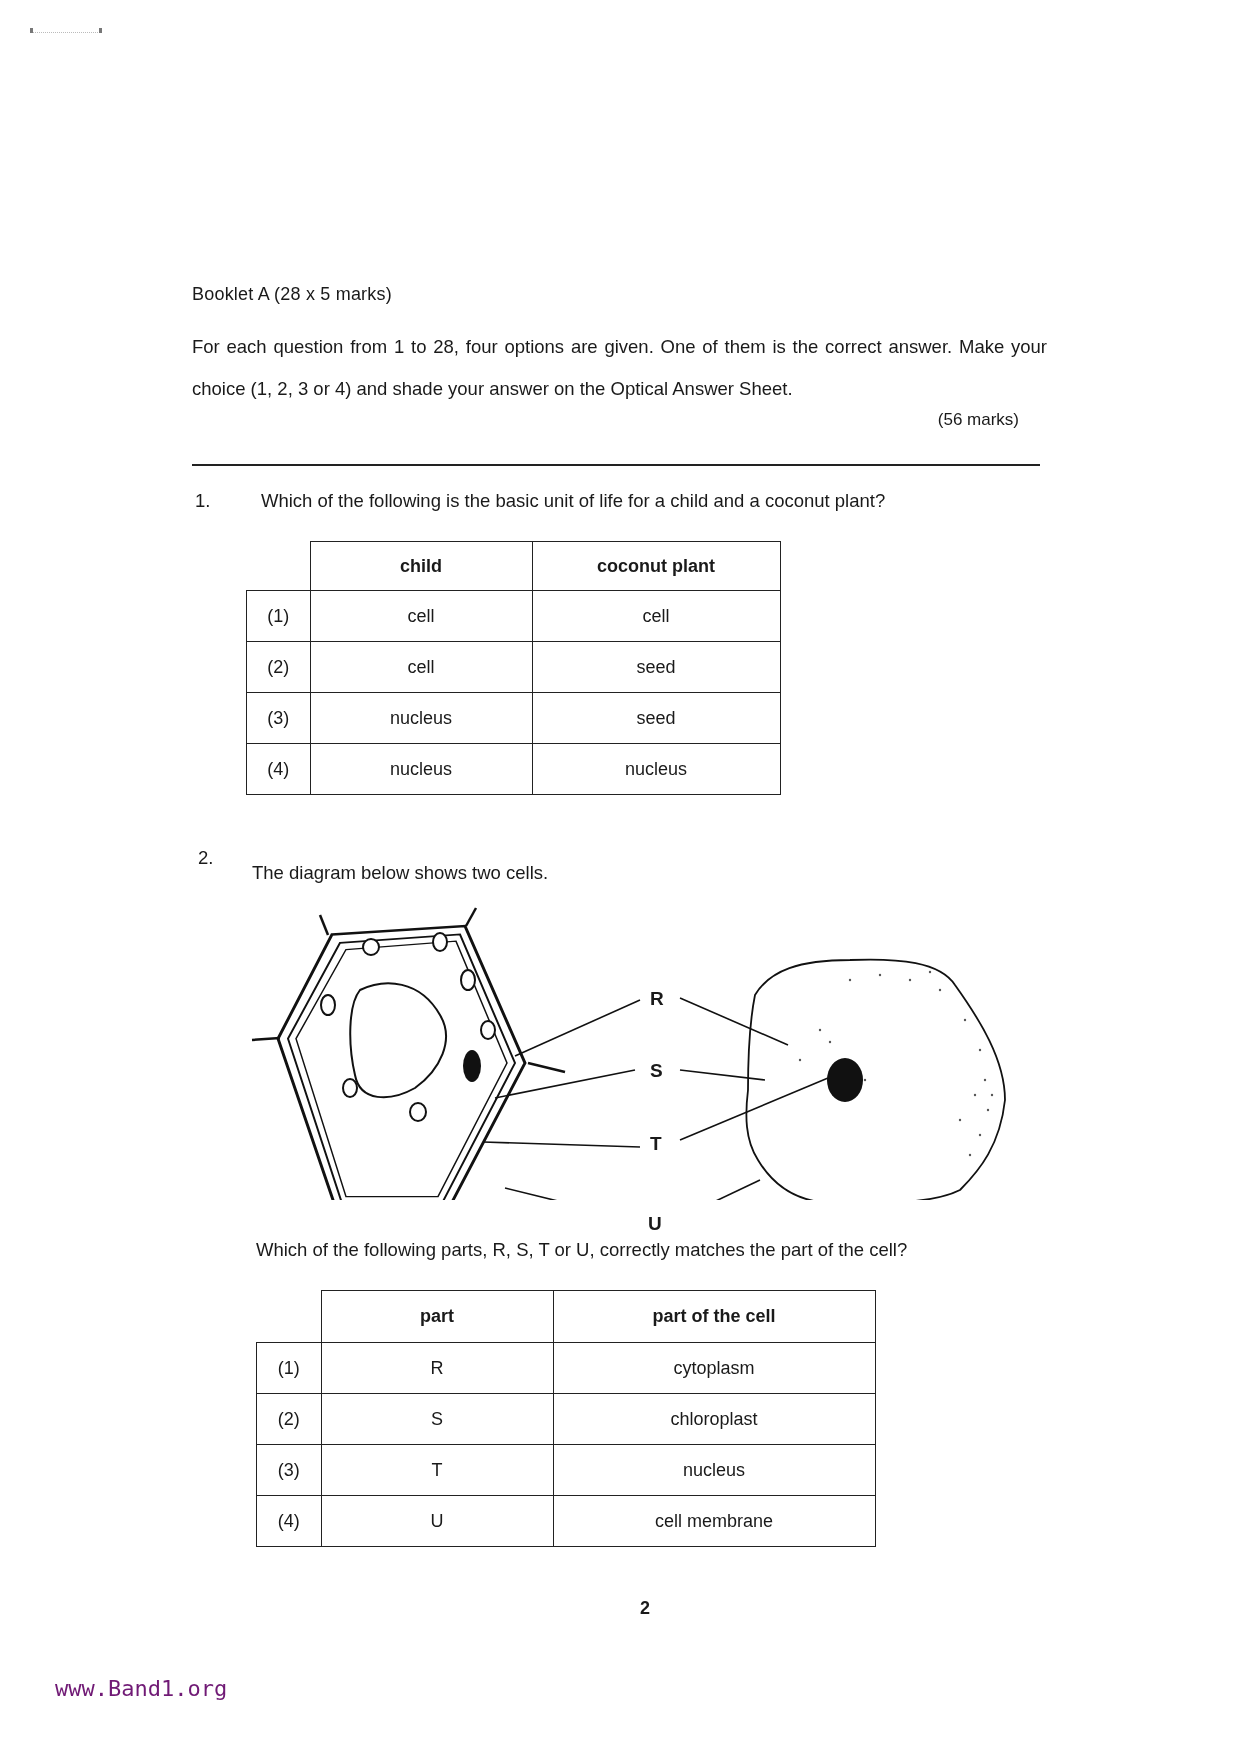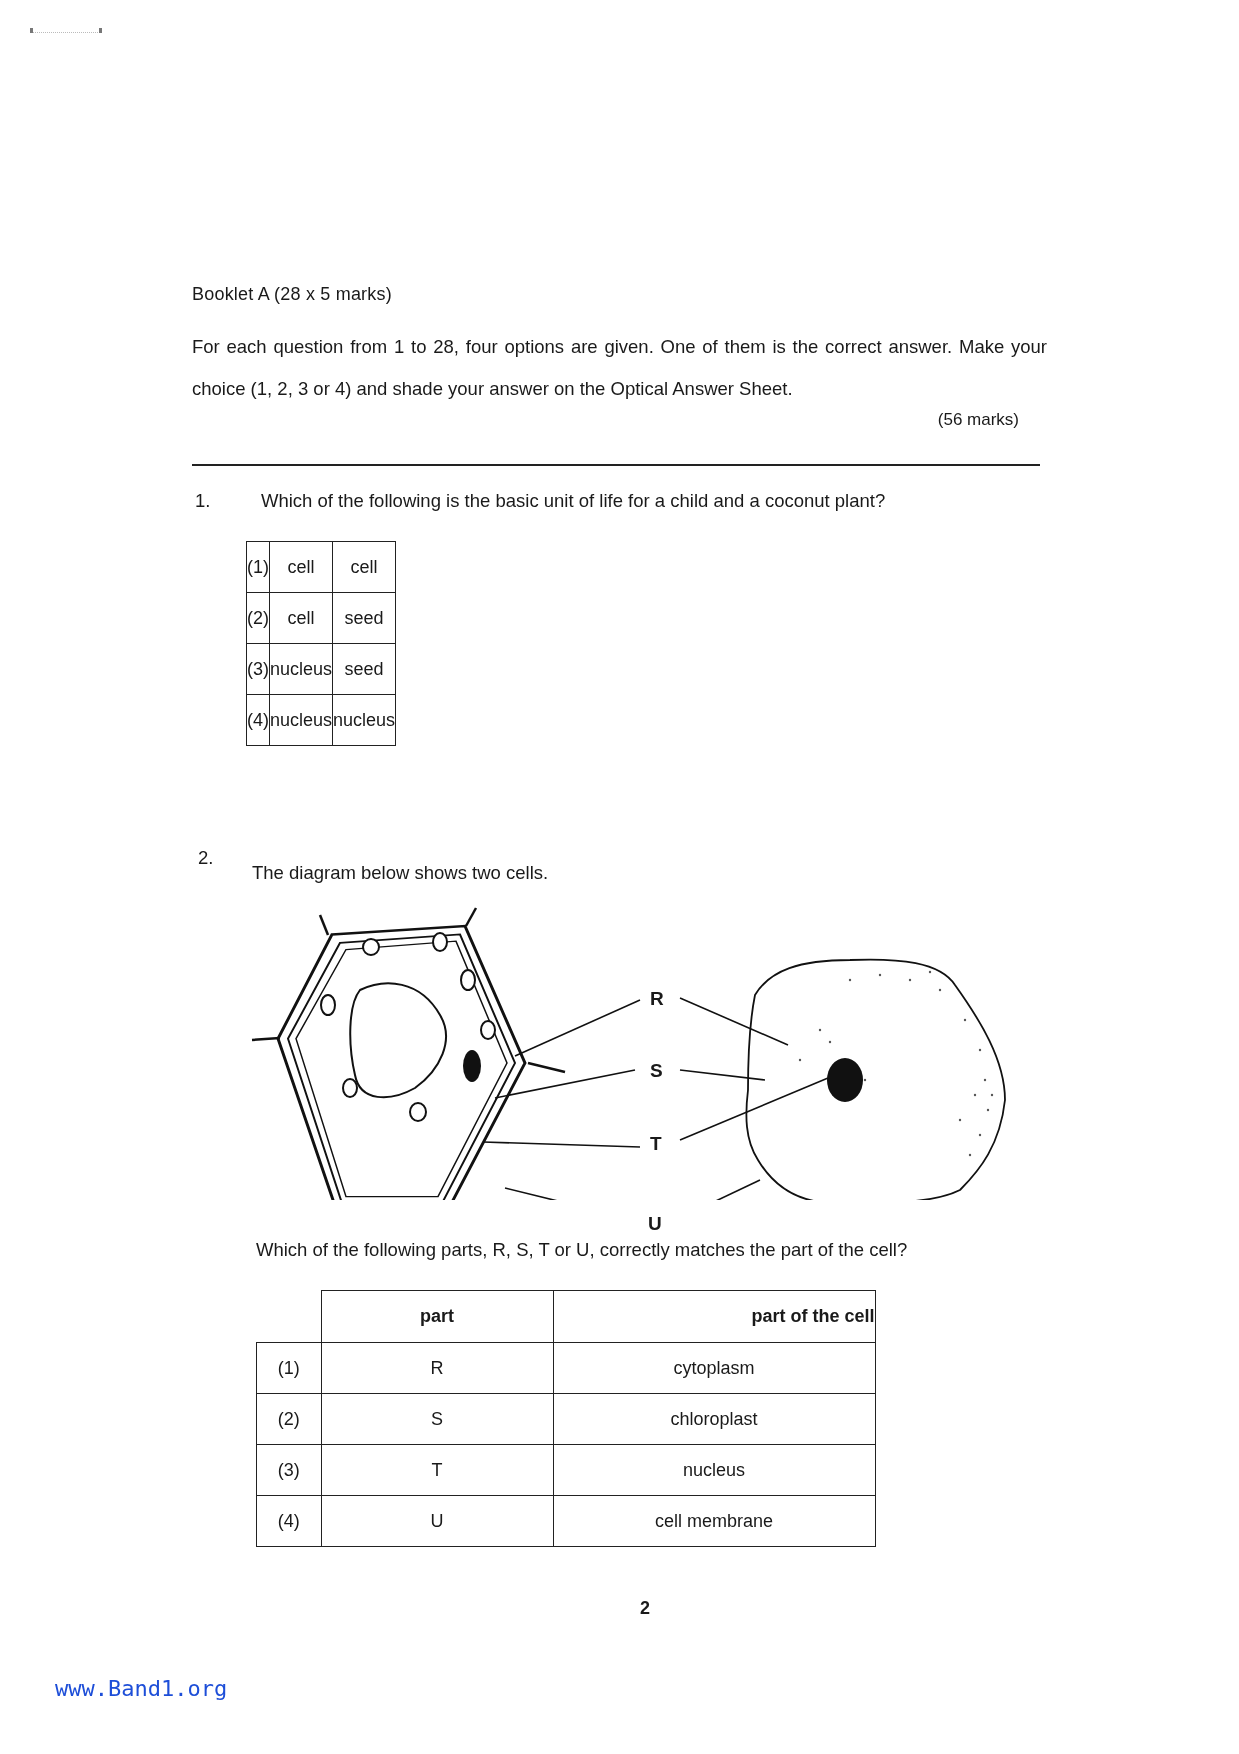--- a/index.html
+++ b/index.html
@@ -28,44 +28,49 @@
   table.opt { position: absolute; border-collapse: collapse; font-size: 18px; }
   table.opt td, table.opt th { border: 1.6px solid #222; text-align: center; padding: 0; font-weight: normal; }
   table.opt th { font-weight: bold; font-size: 18px; }
   table.opt td.blank { border-left: none; border-top: none; }
 
   .t1 { left: 246px; top: 541px; }
   .t1 .c0 { width: 63px; } .t1 .c1 { width: 221px; } .t1 .c2 { width: 247px; }
   .t1 tr.h { height: 49px; } .t1 tr.r { height: 51px; }
 
   .t2 { left: 256px; top: 1290px; }
-  .t2 .c0 { width: 64px; } .t2 .c1 { width: 231px; } .t2 .c2 { width: 321px; text-align: right; }
+  .t2 .c0 { width: 64px; } .t2 .c1 { width: 231px; } .t2 .c2 { width: 321px; }
   .t2 tr.h { height: 52px; } .t2 tr.r { height: 51px; }
 
   .diagram { left: 240px; top: 880px; width: 780px; height: 320px; }
   .lbl { position: absolute; font-size: 19px; font-weight: bold; }
 
   .page-num { left: 640px; top: 1598px; font-size: 18px; font-weight: bold; }
-  .footer { left: 55px; top: 1676px; font-family: "DejaVu Sans Mono", monospace; font-size: 22px; color: #1d4ed8; }
+  .footer { left: 55px; top: 1676px; font-family: "DejaVu Sans Mono", monospace; font-size: 22px; color: #701a75; }
 </style>
 </head>
 <body>
 
 <div class="scan-mark"></div>
 
 <div class="abs booklet-title">Booklet A (28 x 5 marks)</div>
 <div class="abs instructions">For each question from 1 to 28, four options are given. One of them is the correct answer. Make your choice (1, 2, 3 or 4) and shade your answer on the Optical Answer Sheet.</div>
 <div class="abs marks-total">(56 marks)</div>
 <div class="abs rule"></div>
 
 <div class="abs q-num q1-num">1.</div>
 <div class="abs q-text q1-text">Which of the following is the basic unit of life for a child and a coconut plant?</div>
 
 <table class="opt t1">
   <tbody>
+      <tr class="h">
+    <td class="c0 blank"></td>
+    <th class="c1">child</th>
+    <th class="c2">coconut plant</th>
+  </tr>
   <tr class="r">
     <td>(1)</td>
     <td>cell</td>
     <td>cell</td>
   </tr>
   <tr class="r">
     <td>(2)</td>
     <td>cell</td>
     <td>seed</td>
   </tr>

